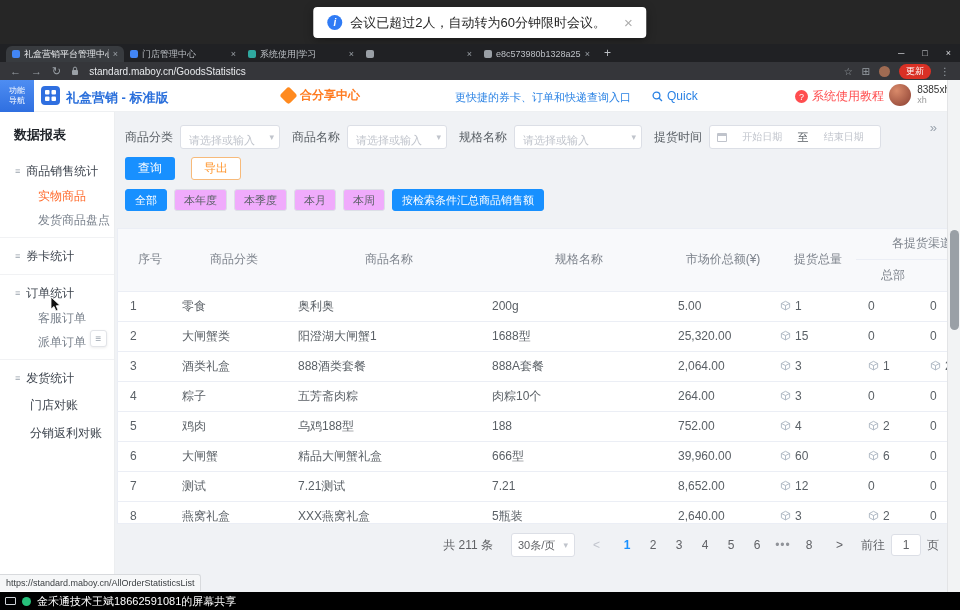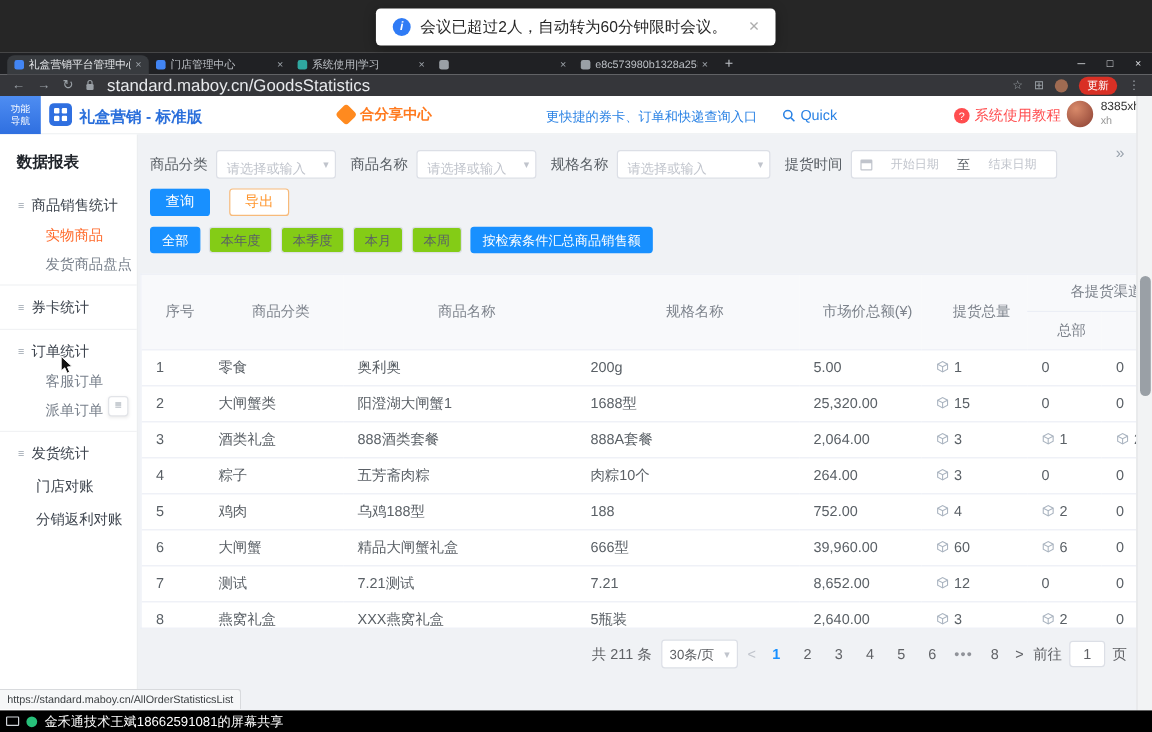--- a/index.html
+++ b/index.html
@@ -21,21 +21,21 @@
   .favicon{width:8px;height:8px;border-radius:2px;flex:none}
   .tab-title{flex:1;white-space:nowrap;overflow:hidden}
   .tab-close{color:#9aa0a6;font-size:9px;flex:none}
   .newtab{color:#bdc1c6;font-size:12px;margin:0 8px;align-self:center;cursor:pointer}
   .win{margin-left:auto;display:flex;align-self:stretch;align-items:center}
   .win span{color:#dadce0;font-size:9px;padding:0 9px;cursor:pointer}
 
   
   .omnibox{position:absolute;top:62px;left:0;width:100%;height:18px;background:#35363a;display:flex;align-items:center;padding:0 10px;gap:10px}
   .nav-ic{color:#9aa0a6;font-size:11px;line-height:1;cursor:pointer}
-  .url{color:#e8eaed;font-size:14px}
+  .url{color:#e8eaed;font-size:10px}
   .obx-right{margin-left:auto;display:flex;align-items:center;gap:9px}
   .obx-ic{color:#9aa0a6;font-size:10px;cursor:pointer}
   .update-pill{background:#d93025;color:#fff;font-size:9px;padding:1px 7px;border-radius:8px;cursor:pointer}
   .mini-avatar{width:11px;height:11px;border-radius:50%;background:#9f6b52;cursor:pointer}
 
   
   .app-header{position:absolute;top:80px;left:0;width:100%;height:32px;background:#fff;border-bottom:1px solid #eef0f2}
   .nav-badge{position:absolute;left:0;top:0;width:34px;height:32px;background:linear-gradient(180deg,#4e8df2,#2f6fe0);color:#fff;font-size:8px;line-height:10px;display:flex;flex-direction:column;align-items:center;justify-content:center;cursor:pointer}
   .app-logo{position:absolute;left:41px;top:6px;width:19px;height:19px;border-radius:4px;background:#2f6fe0;display:flex;align-items:center;justify-content:center}
   .brand{position:absolute;left:66px;top:9px;font-size:13px;font-weight:700;color:#2a6fdb;white-space:nowrap}
@@ -79,33 +79,33 @@
   .cal{width:10px;height:9px;border:1px solid #c0c4cc;border-radius:1px;border-top-width:3px;flex:none}
   .dph{font-size:10px;color:#c0c4cc;flex:1;text-align:center;white-space:nowrap}
   .dsep{font-size:11px;color:#5a6066}
 
   .action-row{position:absolute;top:45px;left:10px;display:flex;gap:16px}
   .btn{height:23px;padding:0 12px;border-radius:3px;font-size:12px;font-family:inherit;border:1px solid transparent;cursor:pointer}
   .btn-query{background:#1890ff;color:#fff}
   .btn-export{background:#fff;border-color:#f7ba7a;color:#ff9730}
 
   .quick-row{position:absolute;top:77px;left:10px;display:flex;gap:7px}
-  .qbtn{height:22px;padding:0 9px;border-radius:3px;font-size:11px;border:1px solid #dcdfe6;background:#84cc16;color:#5a6066;font-family:inherit;cursor:pointer;white-space:nowrap}
+  .qbtn{height:22px;padding:0 9px;border-radius:3px;font-size:11px;border:1px solid #dcdfe6;background:#f0abfc;color:#5a6066;font-family:inherit;cursor:pointer;white-space:nowrap}
   .qbtn.primary{background:#1890ff;border-color:#1890ff;color:#fff}
 
   .table-card{position:absolute;top:116px;left:2px;right:0;height:296px;background:#fff;overflow:hidden;border:1px solid #ebeef5;border-right:none}
   table{border-collapse:collapse;table-layout:fixed;width:870px}
   th{background:#f8f9fb;color:#7d838c;font-weight:400;font-size:12px;text-align:center;padding-left:12px;border-bottom:1px solid #ebeef5;white-space:nowrap}
   tr.h1 th{height:30px}
   tr.h2 th{height:32px}
   th.grp{text-align:center;padding-left:0}
   td{height:30px;font-size:12px;color:#5a6066;padding-left:12px;border-bottom:1px solid #ebeef5;white-space:nowrap;overflow:hidden}
   .box-ic{display:inline-block;vertical-align:-1px;margin-right:4px}
 
-  .pagination{position:absolute;top:420px;right:8px;height:26px;display:flex;align-items:center;gap:8px;font-size:12px;color:#606266}
+  .pagination{position:absolute;top:420px;right:8px;height:26px;display:flex;align-items:center;gap:18px;font-size:12px;color:#606266}
   .pg-size{width:64px;height:24px;border:1px solid #dcdfe6;border-radius:3px;background:#fff;display:flex;align-items:center;justify-content:space-between;padding:0 6px;font-size:11px;color:#606266;cursor:pointer}
   .pg-size .caret{position:static}
   .pg-prev{color:#c0c4cc;cursor:default}
   .pg-next{color:#606266;cursor:pointer}
   .pager{display:flex;gap:8px;align-items:center}
   .page{min-width:18px;text-align:center;font-size:12px;color:#606266;cursor:pointer}
   .page.active{color:#1890ff;font-weight:700}
   .page.more{color:#909399;letter-spacing:1px;cursor:default}
   .goto{display:flex;align-items:center;gap:6px}
   .goto input{width:30px;height:22px;border:1px solid #dcdfe6;border-radius:3px;text-align:center;font-size:12px;color:#606266;font-family:inherit;background:#fff}

